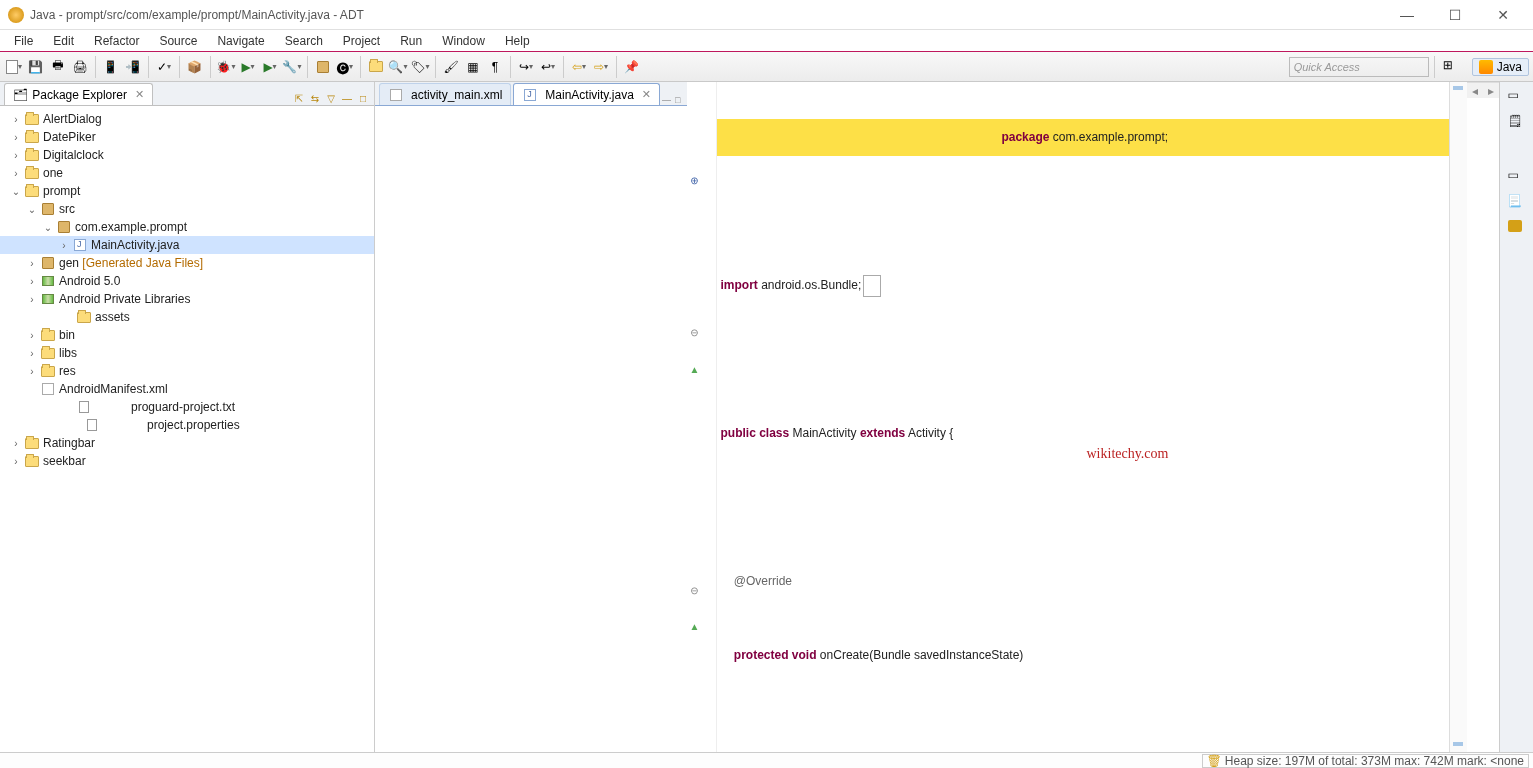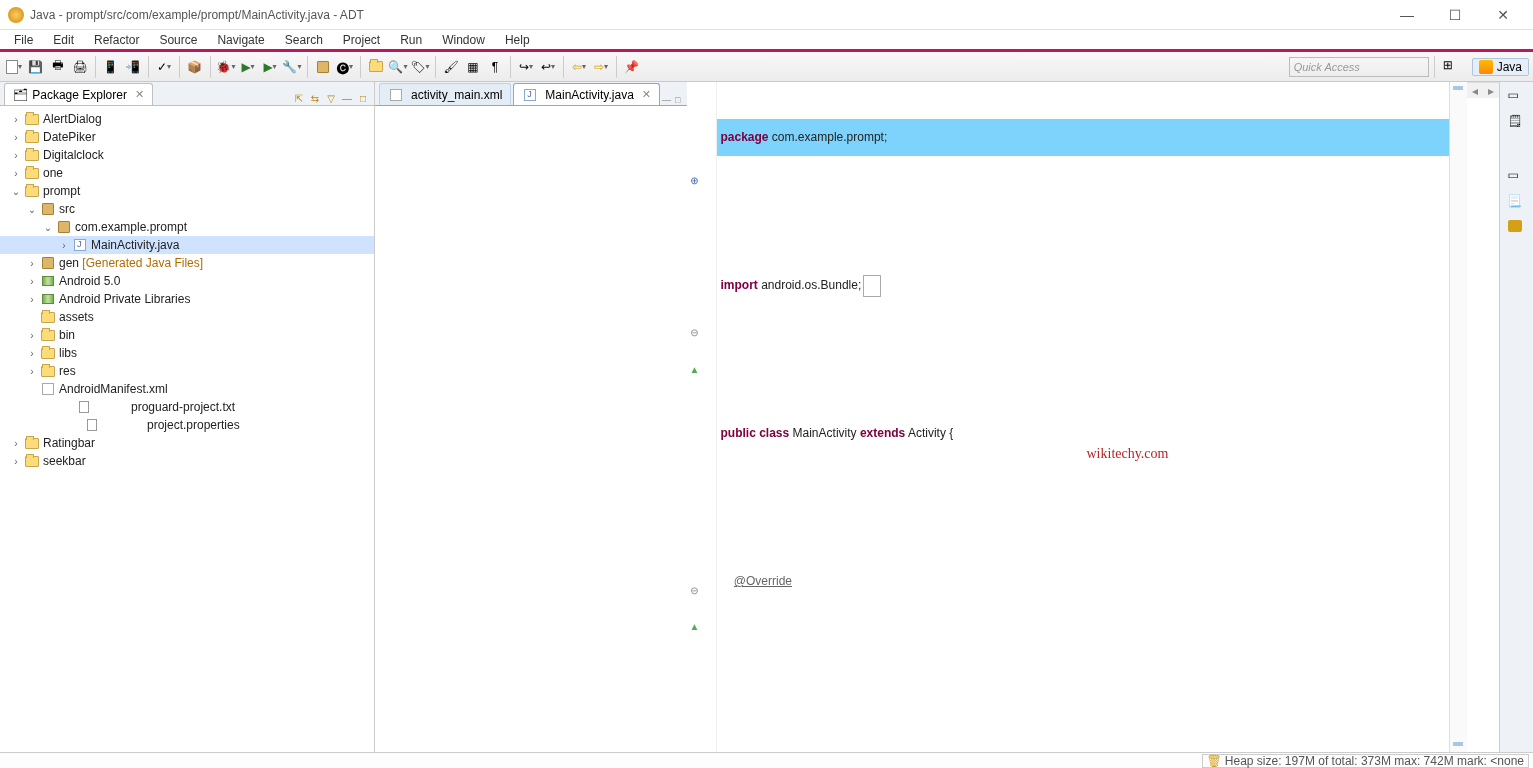--- a/index.html
+++ b/index.html
@@ -2,21 +2,21 @@
 <html><head>
 <meta charset="utf-8">
 <style>
 * { margin: 0; padding: 0; box-sizing: border-box; font-family: "Segoe UI", Tahoma, sans-serif; font-size: 12px; }
 body { background: #f0f0f0; width: 1533px; height: 768px; overflow: hidden; display: flex; flex-direction: column; }
 .titlebar { height: 30px; background: #fff; display: flex; align-items: center; padding: 0 8px; border-bottom: 1px solid #e0e0e0; }
 .titlebar-icon { width: 16px; height: 16px; background: radial-gradient(circle,#fc6,#c80); border-radius: 50%; margin-right: 6px; }
 .titlebar-title { flex: 1; color: #555; }
 .win-controls { display: flex; gap: 4px; }
 .win-btn { width: 44px; height: 22px; display: flex; align-items: center; justify-content: center; color: #555; font-size: 14px; }
-.menubar { height: 22px; background: #fff; display: flex; align-items: center; padding: 0 4px; border-bottom: 3px solid #be185d; }
+.menubar { height: 22px; background: #fff; display: flex; align-items: center; padding: 0 4px; border-bottom: 1px solid #be185d; }
 .menubar span { padding: 2px 10px; color: #333; cursor: default; }
 .toolbar { height: 30px; background: linear-gradient(#f8f8f8,#ececec); border-bottom: 1px solid #c9c9c9; display: flex; align-items: center; padding: 0 4px; gap: 2px; }
 .tbtn { width: 18px; height: 18px; display: inline-flex; align-items: center; justify-content: center; margin: 0 1px; }
 .tbtn .arrow { font-size: 8px; color: #666; margin-left: 0px; }
 .tbsep { width: 1px; height: 22px; background: #ccc; margin: 0 3px; }
 .quick-access { margin-left: auto; width: 140px; height: 20px; border: 1px solid #bbb; padding: 0 4px; font-size: 11px; color: #999; display: flex; align-items: center; font-style: italic; }
 .persp-btn { width: 18px; height: 18px; margin: 0 3px; }
 .persp-java { display: flex; align-items: center; border: 1px solid #b0c4de; background: #e6eef8; padding: 1px 6px; margin-left: 6px; border-radius: 2px; }
 .persp-java .ico { width: 14px; height: 14px; margin-right: 4px; display:inline-block; background: linear-gradient(#fb0,#f80); border-radius:2px; position:relative; }
 .main { flex: 1; display: flex; overflow: hidden; background: #fff; }
@@ -37,23 +37,23 @@
 .editor-tabs { height: 24px; display: flex; align-items: flex-end; background: #eef1f5; border-bottom: 1px solid #8aa8d4; padding-left: 4px; }
 .ed-tab { display: flex; align-items: center; height: 22px; padding: 0 8px; border: 1px solid #bfd2ea; border-bottom: none; background: #e4ecf6; border-radius: 3px 3px 0 0; margin-right: 2px; gap: 4px; }
 .ed-tab.active { background: #fff; border-color: #8aa8d4; }
 .ed-tab .x { color: #888; font-size: 11px; margin-left: 4px; }
 .ed-mini { margin-left: auto; display: flex; gap: 4px; padding-right: 6px; }
 .editor-body { flex: 1; display: flex; overflow: hidden; position: relative; }
 .gutter { width: 30px; background: #fff; border-right: 1px solid #eee; position: relative; }
 .gmark { position: absolute; left: 2px; width: 12px; height: 12px; display:flex; align-items:center; justify-content:center; font-size:10px;}
 .code { flex: 1; font-family: "Courier New", monospace; font-size: 26px; line-height: 37px; white-space: pre; overflow: hidden; color: #222; position: relative;}
 .code .line { padding-left: 4px; }
-.code .hl-line { background: #7dd3fc; }
+.code .hl-line { background: #fde047; text-align: center; }
 .kw { color: #800040; font-weight: bold; }
-.annot { color: #666; text-decoration: underline; }
+.annot { color: #666; }
 .watermark { position: absolute; color:#b22; font-size:14px; font-family: "Segoe UI"; }
 .ovruler { width: 18px; background: #fafafa; border-left: 1px solid #ddd; position: relative;}
 .ovruler .m1 { position:absolute; top:4px; left:3px; width:10px; height:4px; background:#a7c7e7;}
 .ovruler .m2 { position:absolute; bottom:6px; left:3px; width:10px; height:4px; background:#a7c7e7;}
 .hscroll { height: 16px; background: #f1f1f1; border-top: 1px solid #ddd; display:flex; align-items:center;}
 .hscroll .left, .hscroll .right { width:16px; text-align:center; color:#888;}
 .hscroll .track { flex:1; height:12px; background:#eaeaea; }
 .right-strip { width: 34px; border-left: 1px solid #ccc; background: #eef1f5; display:flex; flex-direction:column; align-items:center; padding-top:6px; gap:8px;}
 .right-strip .sicon { width:18px; height:18px; }
 .statusbar { height: 16px; background: #fdfdfd; border-top: 1px solid #ccc; display:flex; align-items:center; justify-content:flex-end; padding-right:4px; font-size:11px; color:#555;}
@@ -251,21 +251,21 @@
           </span>
           <span class="tlabel">Android 5.0</span>
         </div>
         <div class="tree-row" style="padding-left: 24px;">
           <span class="twisty">›</span>
           <span class="ticon">
             <span class="i-lib"></span>
           </span>
           <span class="tlabel">Android Private Libraries</span>
         </div>
-        <div class="tree-row" style="padding-left: 24px;">
+        <div class="tree-row" style="padding-left: 24px; margin-left: 36px;">
           <span class="twisty"></span>
           <span class="ticon">
             <span class="i-folder"></span>
           </span>
           <span class="tlabel">assets</span>
         </div>
         <div class="tree-row" style="padding-left: 24px;">
           <span class="twisty">›</span>
           <span class="ticon">
             <span class="i-folder"></span>
@@ -353,20 +353,21 @@
         <span class="gmark" style="top:538px;color:#5a5;">▲</span>
       </div>
       <div class="code">
 <div class="line hl-line"><span class="kw">package</span><span> com.example.prompt;</span></div>
 <div class="line">&nbsp;</div>
 <div class="line"><span class="kw">import</span><span> android.os.Bundle;</span><span style="display:inline-block;width:18px;height:22px;border:1px solid #aaa;margin-left:2px;vertical-align:middle;"></span></div>
 <div class="line">&nbsp;</div>
 <div class="line" style="position:relative;"><span class="kw">public class</span><span> MainActivity </span><span class="kw">extends</span><span> Activity {</span><span class="watermark" style="top:20px;left:370px;">wikitechy.com</span></div>
 <div class="line">&nbsp;</div>
 <div class="line">    <span class="annot">@Override</span></div>
+<div class="line">    <span class="kw">protected void</span><span> onCreate(Bundle savedInstanceState)</span></div>
 <div class="line">        </div>
 
 
 
 
 
 
 
 
       </div>

